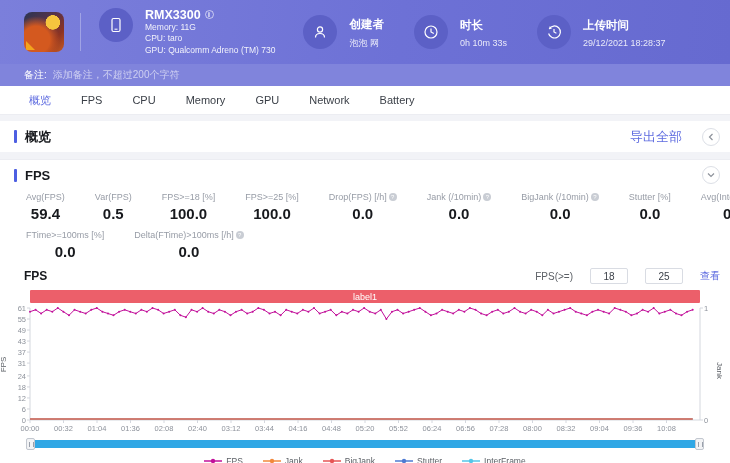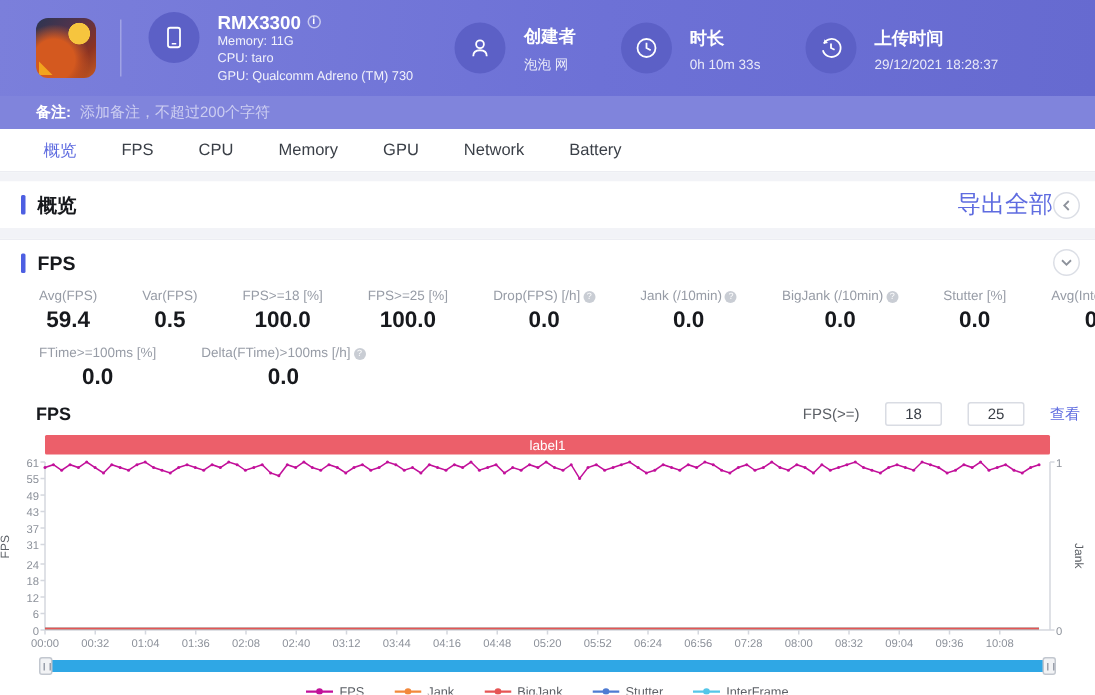--- a/index.html
+++ b/index.html
@@ -33,37 +33,37 @@
   .dev-info { margin-left:12px; }
   .dev-name-row { display:flex; align-items:center; gap:4px; font-size:12.5px; font-weight:bold; }
   .dev-line { font-size:8.5px; color:rgba(255,255,255,0.9); line-height:11.5px; }
   .kv { margin-left:12px; margin-top:2px; }
   .kv .k { font-size:11.5px; font-weight:bold; }
   .kv .v { font-size:9px; color:rgba(255,255,255,0.85); margin-top:5px; }
   .gap1 { width:28px; } .gap2 { width:30px; }
 
   
   .note-bar { height:22px; background:#8084dc; display:flex; align-items:center; padding-left:24px; gap:6px; }
-  .note-label { color:#fff; font-weight:bold; font-size:10px; }
+  .note-label { color:#fff; font-weight:normal; font-size:10px; }
   .note-ph { color:rgba(255,255,255,0.6); font-size:10px; }
 
   
   .tab-bar { height:29px; display:flex; align-items:center; padding-left:14px; gap:0;
     border-bottom:1px solid #ecedf2; background:#fff; }
   .tab { font-size:11px; color:#3a3f47; padding:0 15px; cursor:pointer; }
   .tab.active { color:#5f6ce0; }
   .band { height:6px; background:#f2f3f7; }
   .band2 { height:7px; background:#f2f3f7; }
 
   
   .overview-row { height:31px; display:flex; align-items:center; padding:0 10px 0 14px; background:#fff; }
   .blue-bar { width:3px; height:13px; background:#4d5fe2; margin-right:8px; border-radius:1px; }
   .sec-title { font-size:13px; font-weight:bold; color:#17191d; }
   .spacer { flex:1; }
-  .export { font-size:16px; color:#5f6ce0; margin-right:0; cursor:pointer; }
+  .export { font-size:13px; color:#5f6ce0; margin-right:20px; cursor:pointer; }
   .circle-btn { width:18px; height:18px; border-radius:50%; border:1px solid #dcdfe6; background:#fff;
     display:flex; align-items:center; justify-content:center; cursor:pointer; }
 
   
   .card { background:#fff; border-top:1px solid #ecedf2; }
   .card-title-row { height:30px; display:flex; align-items:center; padding:0 10px 0 14px; }
   .metrics { display:flex; padding:2px 0 0 26px; }
   .metric { text-align:center; margin-right:30px; }
   .m-label { font-size:9px; color:#979ca6; white-space:nowrap; }
   .m-value { font-size:15px; font-weight:bold; color:#17191d; margin-top:3px; }

